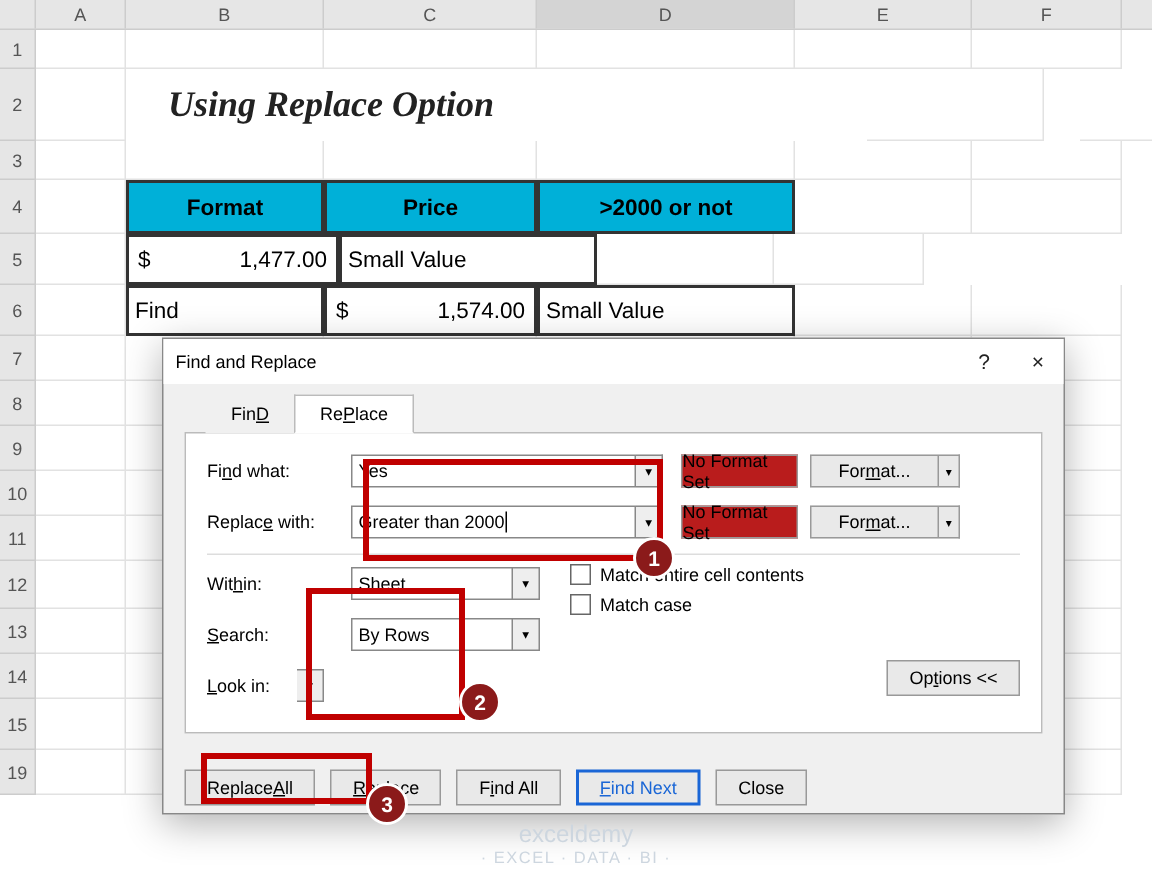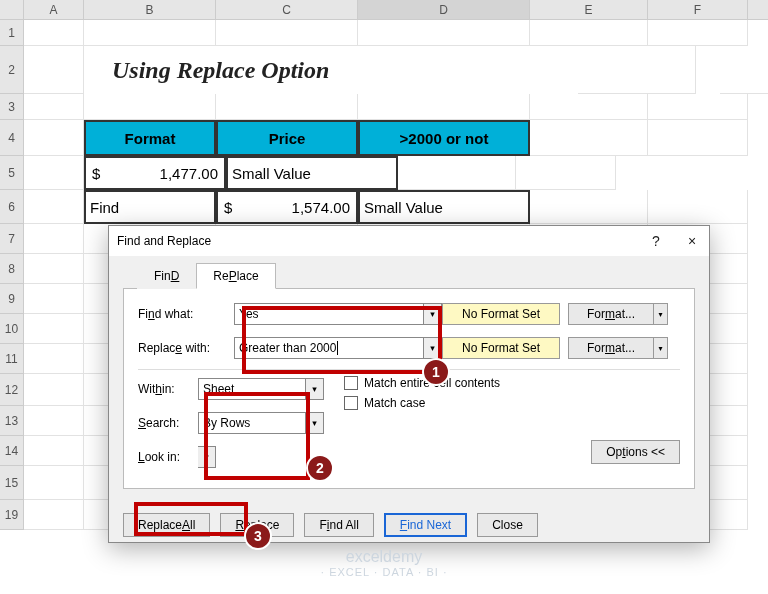--- a/index.html
+++ b/index.html
@@ -102,35 +102,35 @@
       height:22px; border:1px solid #888; background:#fff;
       display:flex; align-items:center; padding:0 4px; font-size:12px;
     }
     .combo-wide { width: 190px; }
     .drop {
       width:18px; height:22px; border:1px solid #888; border-left:none;
       display:flex; align-items:center; justify-content:center; background:#eee;
       font-size:9px;
     }
     .nofmt {
-      width: 118px; height:22px; border:1px solid #999; background:#fef9c3;
-      display:flex; align-items:center; justify-content:center; 
+      width: 78px; height:22px; border:1px solid #999; background:#b91c1c;
+      display:flex; align-items:center; justify-content:center; margin-left:12px;
       font-size:12px;
     }
     .fmtbtn {
       width: 86px; height:22px; border:1px solid #999; background:#e9e9e9;
       display:flex; align-items:center; justify-content:center; margin-left:8px;
       font-size:12px;
     }
     .fmtbtn .u{text-decoration:underline;}
     .fmtdrop{width:14px;height:22px;border:1px solid #999;border-left:none;background:#e9e9e9;display:flex;align-items:center;justify-content:center;font-size:8px;}
     .sep{height:1px; background:#ddd; margin:6px 0;}
     .check-row{display:flex; align-items:center; margin-bottom:6px;}
     .check-row .box{width:14px;height:14px;border:1px solid #666;margin-right:6px;}
-    .narrow-combo{width:108px;}
+    .narrow-combo{width:108px;margin-left:36px;}
     .btn-row{display:flex; gap:10px; padding:12px 14px; justify-content:flex-start;}
     .btn{
       height:24px; padding:0 14px; border:1px solid #999; background:#e9e9e9;
       display:flex; align-items:center; justify-content:center; font-size:12px;
     }
     .btn .u{text-decoration:underline;}
     .btn.findnext{border:2px solid #1a66d6; color:#1a66d6;}
     
     .redbox{position:absolute; border:4px solid #c00000; pointer-events:none;}
     .rb1{left:242px; top:306px; width:200px; height:68px;}

